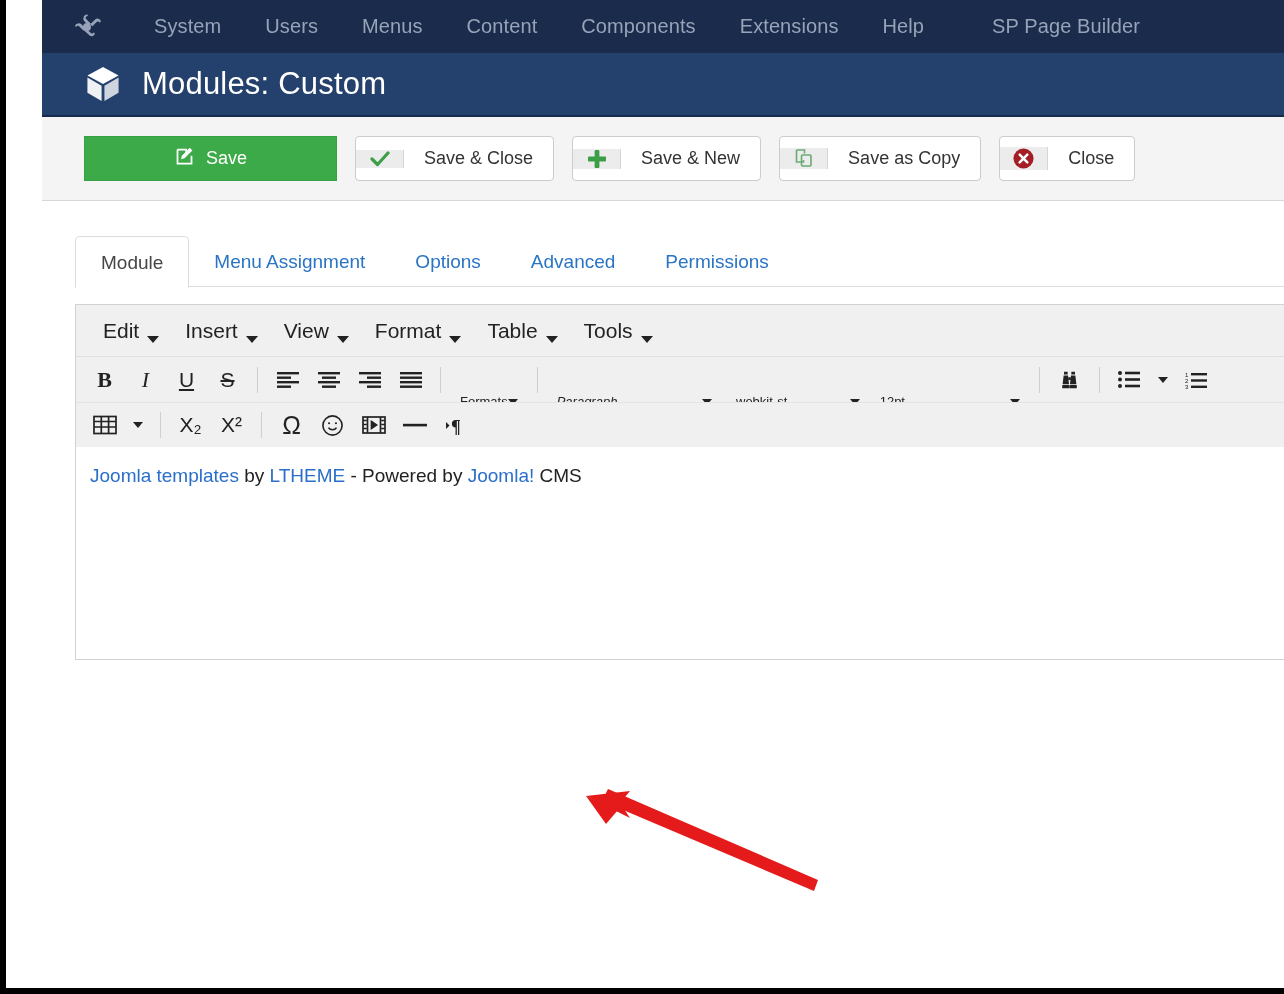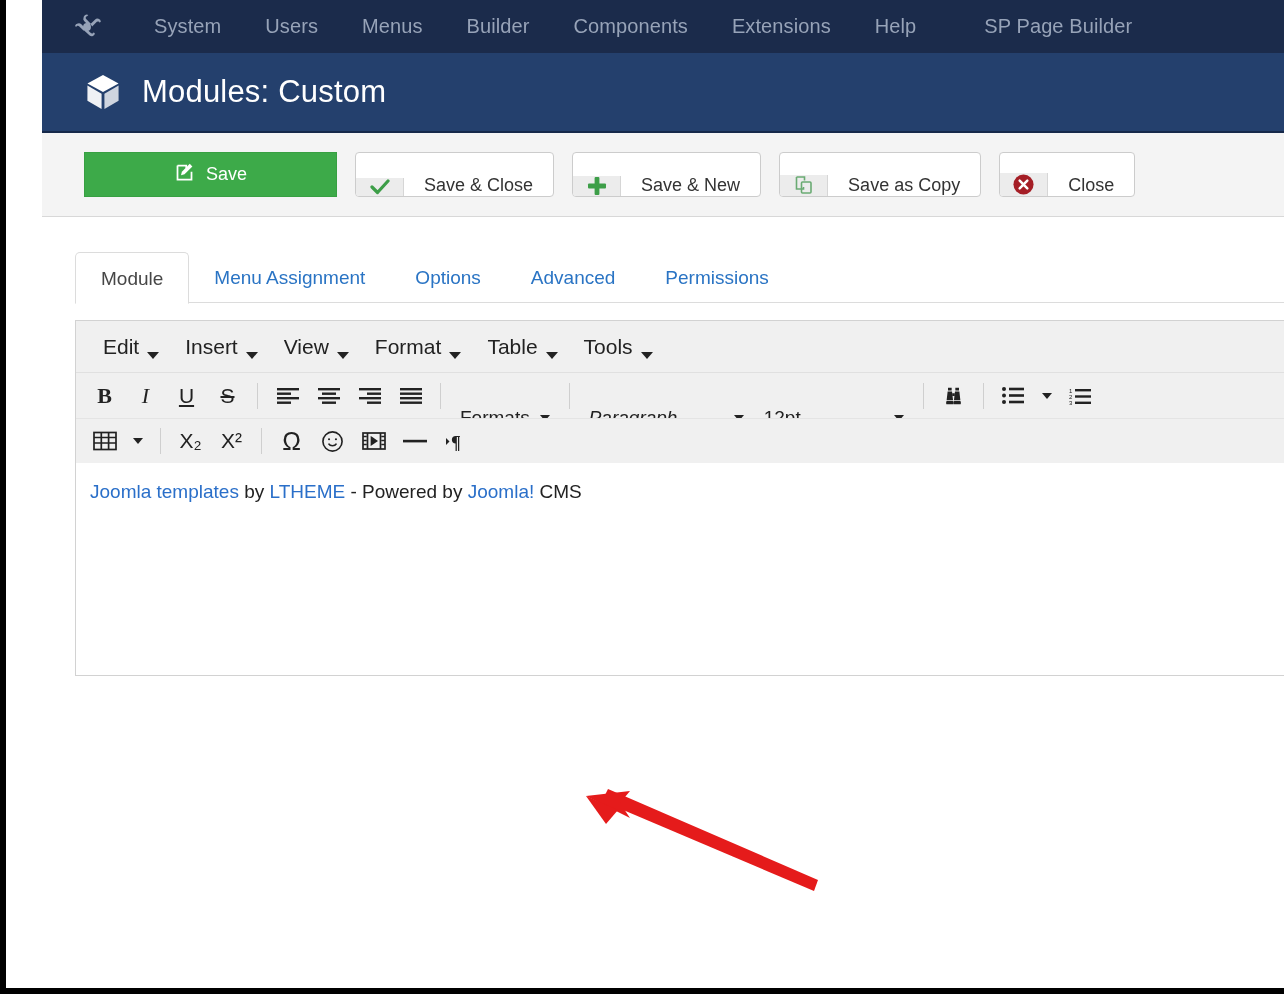--- a/index.html
+++ b/index.html
@@ -42,21 +42,21 @@
     font-size: 20px;
     padding: 0 22px;
     white-space: nowrap;
     cursor: pointer;
     letter-spacing: .1px;
   }
   .adminbar-item.spacer-left { margin-left: 24px; }
 
   
   .page-header {
-    height: 80px;
+    height: 64px;
     background: #24406d;
     display: flex;
     align-items: center;
     padding-left: 44px;
     border-bottom: 2px solid #16294a;
   }
   .page-header .hdr-icon {
     width: 34px; height: 38px;
     margin-right: 22px;
     display: flex; align-items: center; justify-content: center;
@@ -86,21 +86,21 @@
     border-radius: 0;
     color: #fff;
     font-size: 18px;
     display: flex; align-items: center; justify-content: center;
     gap: 11px;
     cursor: pointer;
   }
   .btn-split {
     height: 45px;
     display: flex;
-    align-items: flex-end;
+    align-items: center;
     border: 1px solid #cccccc;
     border-radius: 4px;
     background: #fff;
     cursor: pointer;
     overflow: hidden;
   }
   .btn-split .ico {
     width: 48px;
     background: #ececec;
     border-right: 1px solid #d6d6d6;
@@ -255,23 +255,23 @@
   }
   .tb-btn svg { display: block; }
   .tb-sep {
     width: 1px; height: 26px;
     background: #cfcfcf;
     margin: 0 9px;
     flex: none;
   }
   .tb-select {
     height: 37px;
-    display: flex; align-items: center; gap: 10px;
+    display: flex; align-items: center; 
     padding: 0 10px;
-    font-size: 19px;
+    font-size: 13px;
     color: #222;
     cursor: pointer;
     border-radius: 3px;
     white-space: nowrap;
     margin-top: 44px;
   }
   .tb-select.w-para { width: 175px; justify-content: space-between; font-style: italic; }
   .tb-select.w-font { width: 148px; justify-content: space-between; }
   .tb-select.w-size { width: 160px; justify-content: space-between; }
   .tb-split-btn { display: flex; align-items: center; }
@@ -304,21 +304,21 @@
   <div class="adminbar">
     <div class="joomla-logo">
       <svg width="30" height="30" viewBox="0 0 32 32" fill="#97a3b8">
         <path d="M12.3 6.1a3.4 3.4 0 0 1 5.1-2.9l-1.3 1.3a1.8 1.8 0 0 0-1 3l5 5-2.2 2.2-5-5a3.4 3.4 0 0 1-.6-3.6zM6.1 12.3a3.4 3.4 0 0 1 3.6.6l5 5-2.2 2.2-5-5a1.8 1.8 0 0 0-3 1l-1.3-1.3a3.4 3.4 0 0 1 2.9-2.5zM19.7 12.9l5-5a3.4 3.4 0 0 1 3.6-.6 3.4 3.4 0 0 1 2.5 2.9l-1.3 1.3a1.8 1.8 0 0 0-3-1l-5 5zM12.9 19.7l2.2-2.2 5 5a1.8 1.8 0 0 0 3-1l1.3 1.3a3.4 3.4 0 0 1-5.6 2.2z"></path>
         <circle cx="16" cy="16" r="4.2"></circle>
       </svg>
     </div>
     <div class="adminbar-item">System</div>
     <div class="adminbar-item">Users</div>
     <div class="adminbar-item">Menus</div>
-    <div class="adminbar-item">Builder</div>
+    <div class="adminbar-item">Content</div>
     <div class="adminbar-item">Components</div>
     <div class="adminbar-item">Extensions</div>
     <div class="adminbar-item">Help</div>
     <div class="adminbar-item spacer-left">SP Page Builder</div>
   </div>
 
   <div class="page-header">
     <div class="hdr-icon">
       <svg width="34" height="38" viewBox="0 0 24 26" fill="#ffffff">
         <path d="M12 1 L23 7 L12 13 L1 7 Z"></path>
@@ -482,20 +482,24 @@
 
         <div class="tb-select">
           <span>Formats</span>
           <i class="caret sm"></i>
         </div>
 
         <div class="tb-sep"></div>
 
         <div class="tb-select w-para">
           <span>Paragraph</span>
+          <i class="caret sm"></i>
+        </div>
+        <div class="tb-select w-font">
+          <span>-webkit-st...</span>
           <i class="caret sm"></i>
         </div>
         <div class="tb-select w-size">
           <span>12pt</span>
           <i class="caret sm"></i>
         </div>
 
         <div class="tb-sep"></div>
 
         <div class="tb-btn">

